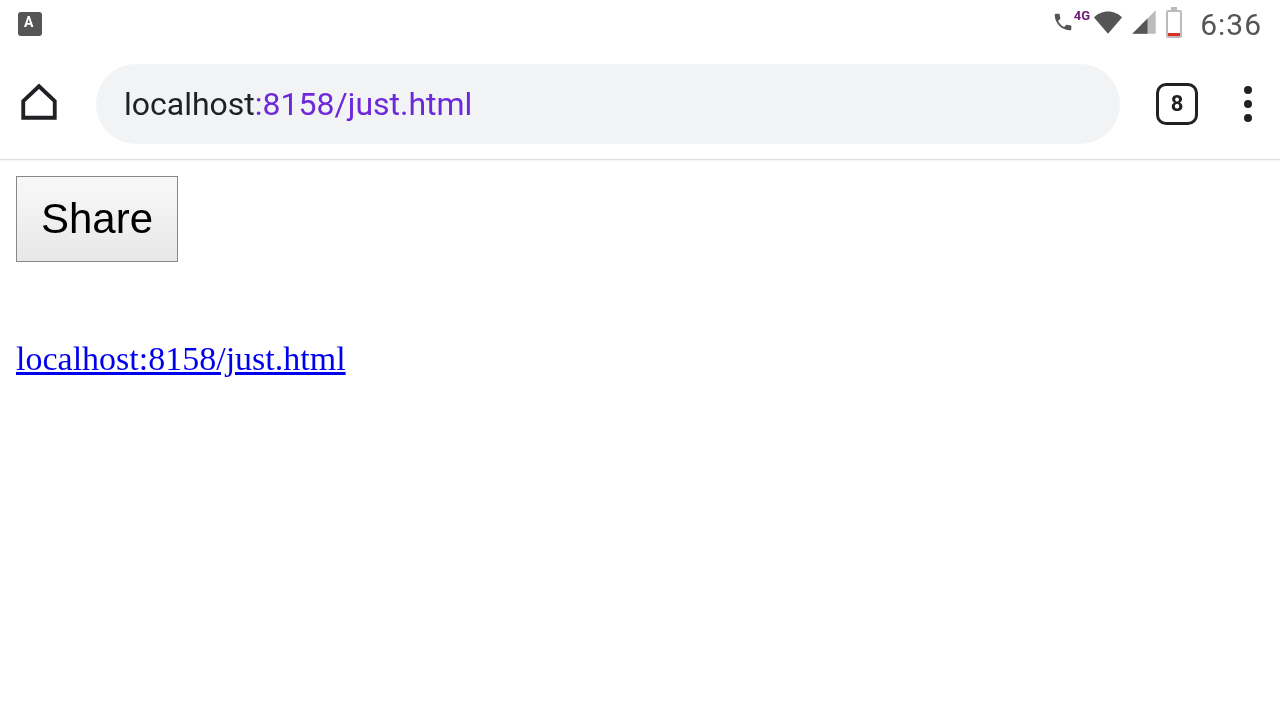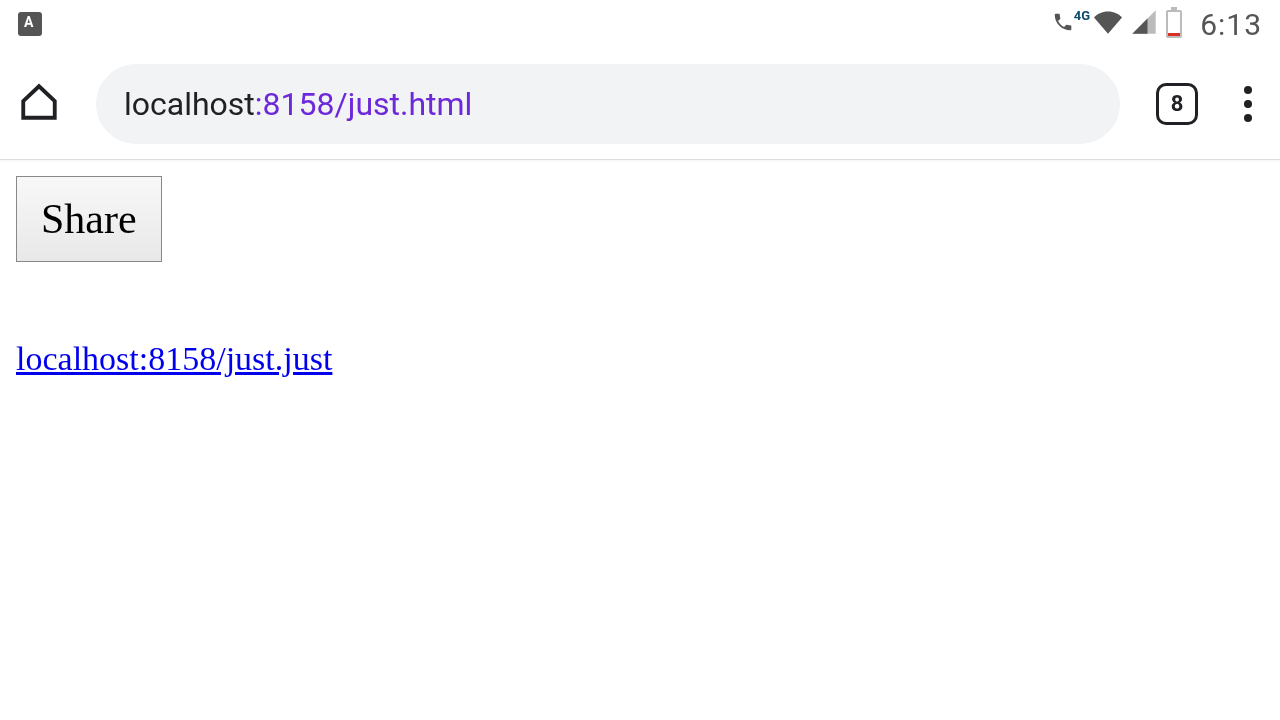--- a/index.html
+++ b/index.html
@@ -28,21 +28,21 @@
   }
   .icon-keyboard::before {
     content: ""; position: absolute; bottom: 2px; left: 5px;
     width: 12px; height: 2px;
     background-image: radial-gradient(#fff 30%, transparent 30%);
     background-size: 4px 2px;
   }
 
   .icon-phone4g { position: relative; width: 34px; height: 26px; }
   .icon-phone4g svg { width: 22px; height: 22px; }
-  .icon-phone4g .label4g { position: absolute; top: -3px; right: -4px; font-size: 13px; font-weight: bold; color: #0c4a6e; }
+  .icon-phone4g .label4g { position: absolute; top: -3px; right: -4px; font-size: 13px; font-weight: bold; color: #701a75; }
 
   .icon-wifi svg, .icon-signal svg { width: 28px; height: 28px; }
 
   .icon-battery {
     width: 16px; height: 28px; border: 2px solid #bbb; border-radius: 2px;
     position: relative; display: inline-block;
   }
   .icon-battery::before {
     content: ""; position: absolute; top: -5px; left: 3px;
     width: 6px; height: 3px; background: #bbb;
@@ -81,21 +81,21 @@
     display: flex; align-items: center; justify-content: center;
     font-size: 22px; font-weight: bold; color: #202124;
   }
   .menu-dots { display: flex; flex-direction: column; gap: 6px; padding: 0 10px; }
   .menu-dots span { width: 8px; height: 8px; background: #202124; border-radius: 50%; }
 
   
   .page { padding: 16px; }
   .share-btn {
     font-size: 42px;
-    font-family: Liberation Serif, serif;
+    font-family: Liberation Sans, sans-serif;
     padding: 18px 24px;
     background: linear-gradient(#f8f8f8, #e8e8e8);
     border: 1px solid #888;
     cursor: pointer;
   }
   .page-link {
     display: inline-block;
     margin-top: 78px;
     font-size: 34px;
     color: #0000ee;
@@ -122,21 +122,21 @@
           <path fill="#555" d="M12 3C7 3 2.7 5 0 8.2L12 22 24 8.2C21.3 5 17 3 12 3z"></path>
         </svg>
     </span>
     <span class="icon-signal">
       <svg viewBox="0 0 24 24">
           <path fill="#bbb" d="M2 22h20V2L2 22z"></path>
           <path fill="#555" d="M2 22h13V9L2 22z"></path>
         </svg>
     </span>
     <span class="icon-battery"></span>
-    <span class="status-time">6:13</span>
+    <span class="status-time">6:36</span>
   </div>
 </div>
 
 <div class="browser-bar">
   <div class="home-icon">
     <svg viewBox="0 0 24 24">
         <path fill="none" stroke="#202124" stroke-width="2.2" d="M3 11.5 12 3l9 8.5V21H3V11.5z"></path>
       </svg>
   </div>
   <div class="addr">
@@ -149,14 +149,14 @@
   <div class="menu-dots">
     <span></span>
     <span></span>
     <span></span>
   </div>
 </div>
 
 <div class="page">
   <button class="share-btn">Share</button>
   <br>
-  <a href="#" class="page-link">localhost:8158/just.just</a>
+  <a href="#" class="page-link">localhost:8158/just.html</a>
 </div>
 
 </body></html>

